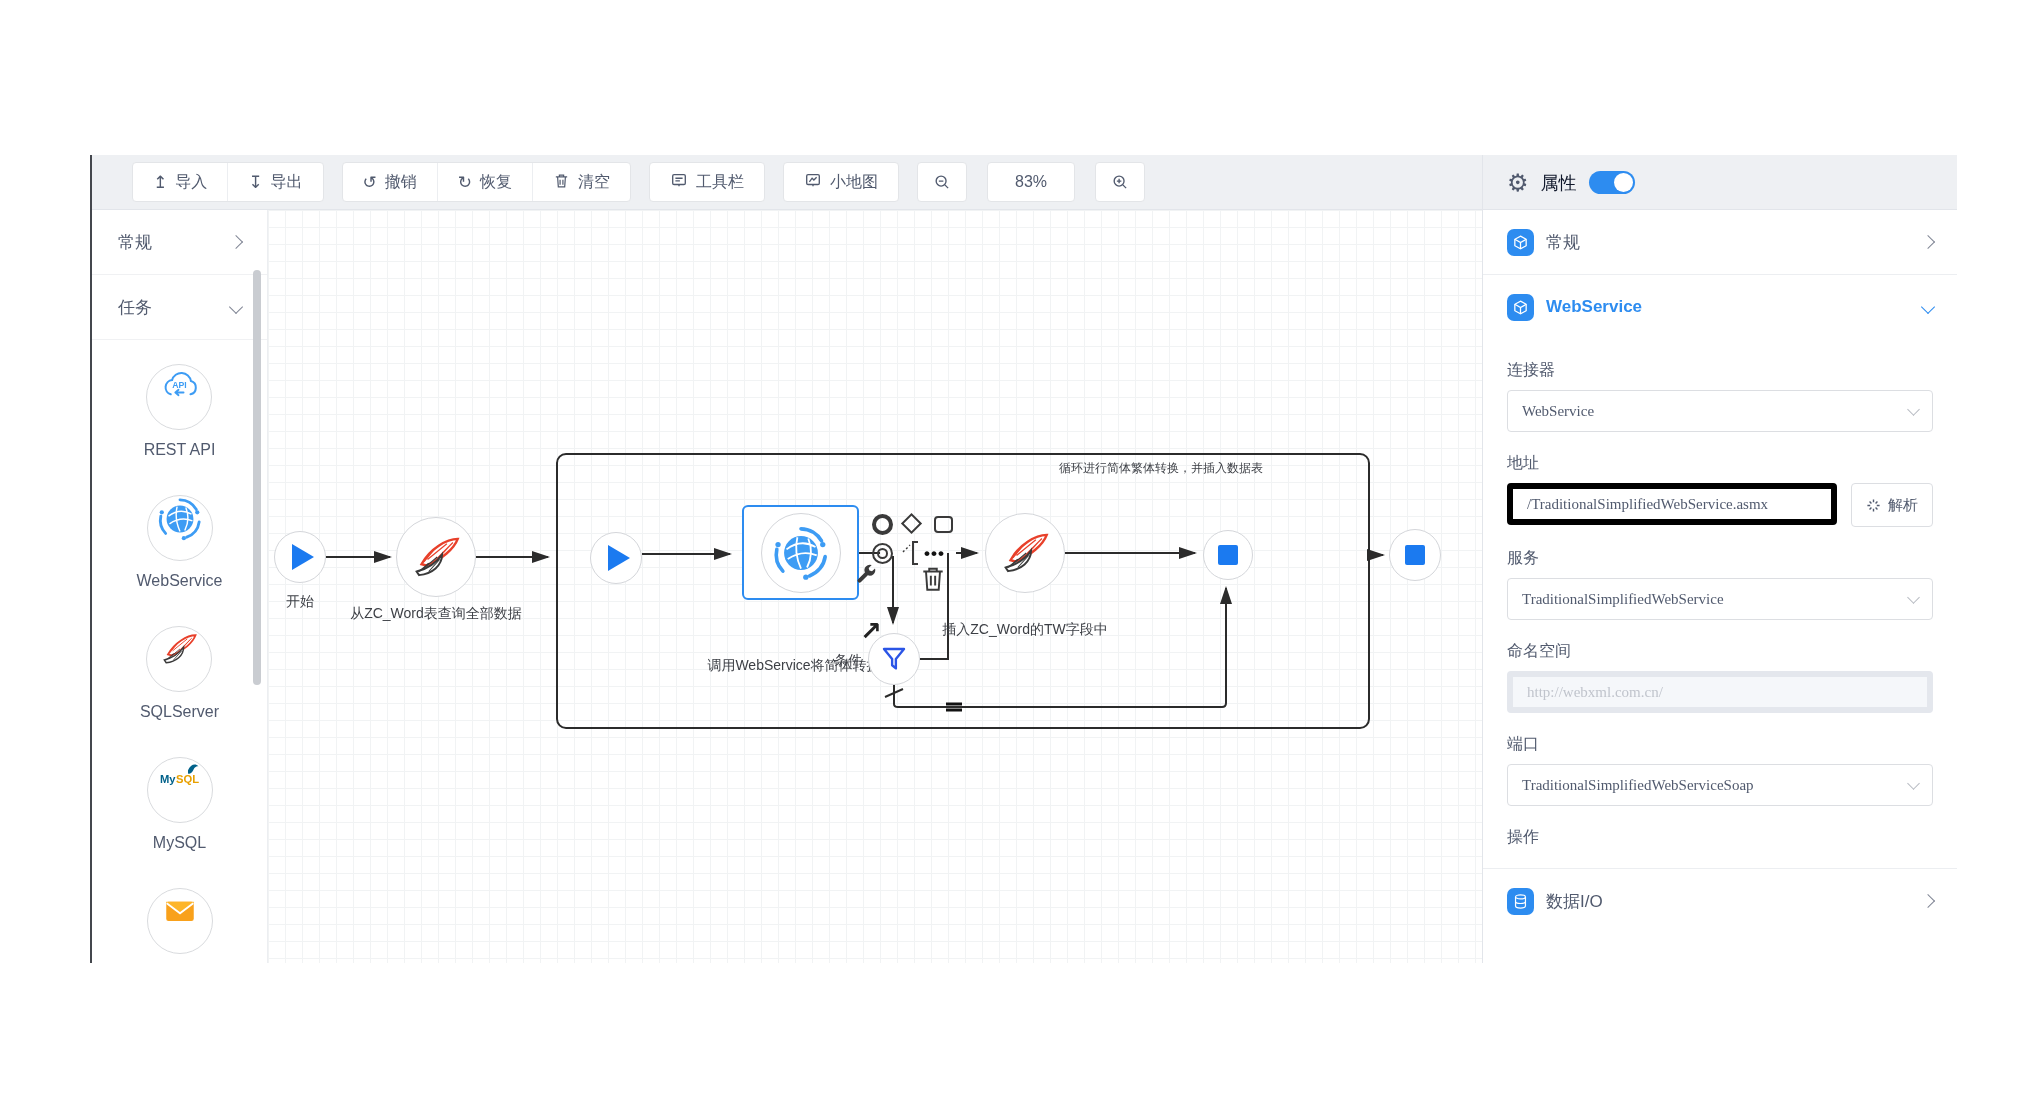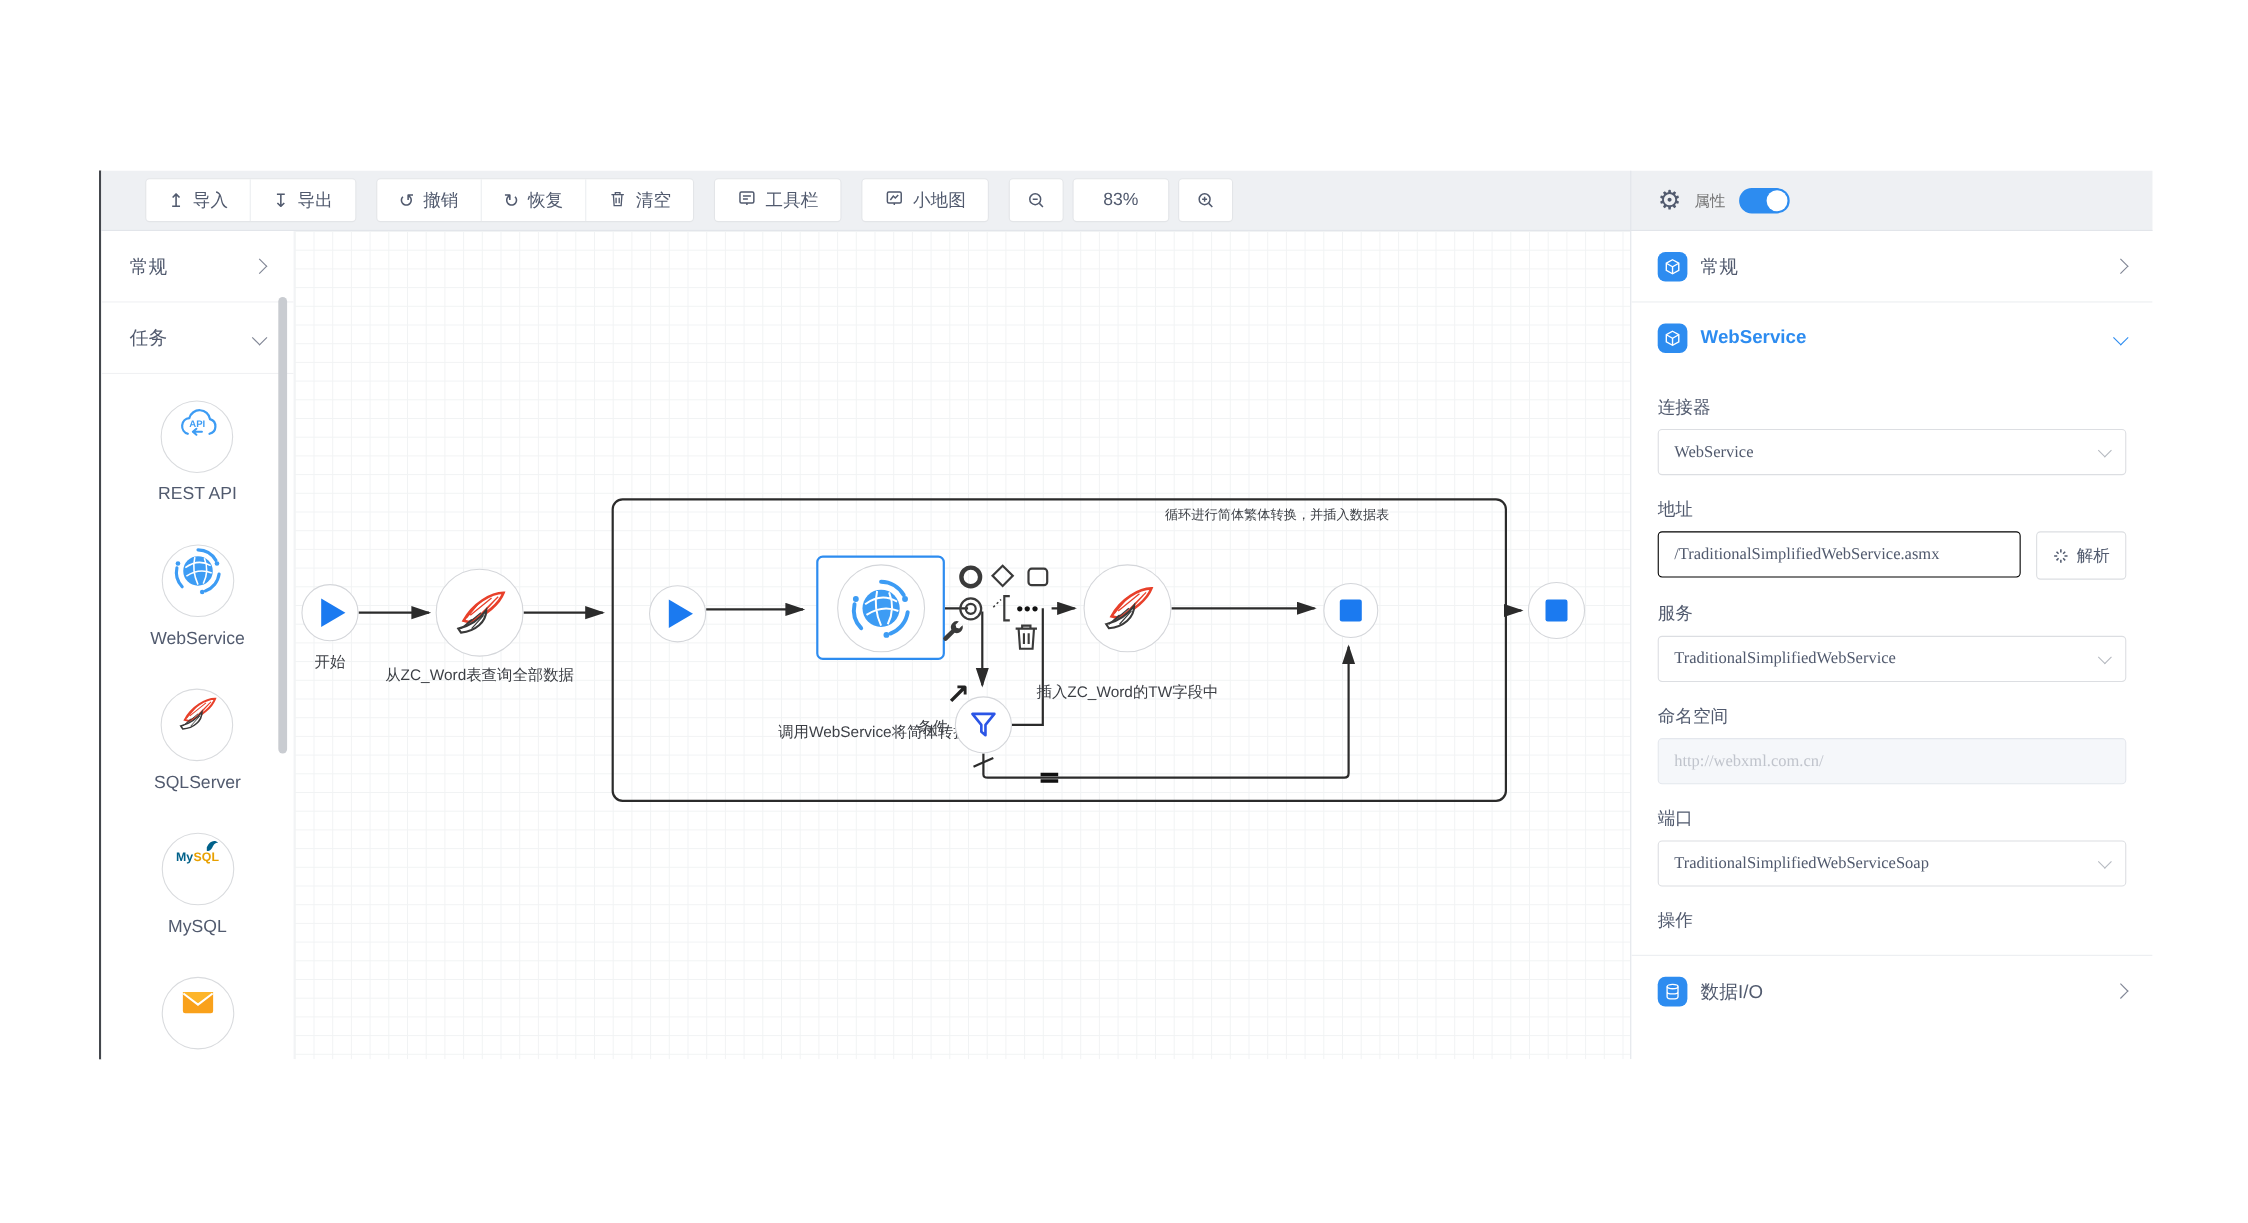--- a/index.html
+++ b/index.html
@@ -7,29 +7,29 @@
   .app{position:absolute;left:90px;top:155px;width:1865px;height:808px;background:#fff;
     border-left:2px solid #44474d;overflow:hidden;}
   
   .toolbar{position:absolute;left:0;top:0;right:0;height:55px;background:#eef0f3;
     display:flex;align-items:center;gap:18px;padding-left:40px;box-sizing:border-box;border-bottom:1px solid #e2e5ea;}
   .tb-group{display:flex;background:#fff;border:1px solid #e3e5e8;border-radius:4px;height:38px;}
   .tb-btn{display:flex;align-items:center;gap:8px;padding:0 20px;font-size:16px;color:#515a6e;cursor:pointer;white-space:nowrap;}
   .tb-group .tb-btn + .tb-btn{border-left:1px solid #eceef1;}
   .tb-single{background:#fff;border:1px solid #e3e5e8;border-radius:4px;height:38px;}
   .tb-glyph{font-size:17px;line-height:1;color:#515a6e;}
-  .tb-zoom{display:flex;gap:8px;align-items:center;}
+  .tb-zoom{display:flex;gap:20px;align-items:center;}
   .zoom-box{background:#fff;border:1px solid #e3e5e8;border-radius:4px;height:38px;display:flex;align-items:center;justify-content:center;}
   .zoom-btn{width:48px;cursor:pointer;}
   .zoom-level{width:86px;font-size:16px;}
   
   .props-header{position:absolute;right:0;top:0;width:475px;height:55px;display:flex;align-items:center;
     gap:12px;padding-left:24px;box-sizing:border-box;border-left:1px solid #e2e5ea;}
   .gear{font-size:24px;color:#515a6e;line-height:1;}
-  .props-title{font-size:14px;color:#737373;}
+  .props-title{font-size:18px;color:#0f172a;}
   .toggle{width:46px;height:23px;border-radius:12px;background:#2d8cf0;position:relative;cursor:pointer;}
   .toggle .knob{position:absolute;right:2px;top:2px;width:19px;height:19px;border-radius:50%;background:#fff;}
   
   .sidebar{position:absolute;left:0;top:55px;bottom:0;width:175px;background:#fff;border-right:1px solid #eceef1;overflow:hidden;}
   .side-section{height:64px;display:flex;align-items:center;justify-content:space-between;
     padding:0 26px;border-bottom:1px solid #f0f1f3;font-size:17px;color:#515a6e;cursor:pointer;}
   .chev{width:9px;height:9px;border-right:1.8px solid #808695;border-bottom:1.8px solid #808695;display:inline-block;}
   .chev.right{transform:rotate(-45deg);}
   .chev.down{transform:rotate(45deg);}
   .side-items{padding-top:24px;display:flex;flex-direction:column;align-items:center;gap:36px;}
@@ -72,21 +72,21 @@
   .sec-icon{width:27px;height:27px;border-radius:7px;background:#2d8cf0;display:flex;align-items:center;justify-content:center;flex:none;}
   .sec-label{font-size:17px;color:#515a6e;flex:1;}
   .sec-label.blue{color:#2d8cf0;font-weight:bold;}
   .chev.blue{border-color:#2d8cf0;}
   .fields{padding:0 24px;font-family:Liberation Serif, serif;}
   .f-label{font-size:16px;color:#515a6e;margin-top:21px;margin-bottom:9px;}
   .select{height:42px;border:1px solid #dcdee2;border-radius:4px;display:flex;align-items:center;
     justify-content:space-between;padding:0 14px;font-size:15px;color:#515a6e;background:#fff;cursor:pointer;box-sizing:border-box;}
   .sel-chev{width:8px;height:8px;border-right:1.6px solid #b6bac1;border-bottom:1.6px solid #b6bac1;transform:rotate(45deg);margin-top:-4px;}
   .addr-row{display:flex;gap:14px;}
-  .text-input{flex:1;height:42px;border:1px solid #000000;border-radius:4px;padding:0 14px;font-size:15px;
+  .text-input{flex:1;height:42px;border:6px solid #000000;border-radius:4px;padding:0 14px;font-size:15px;
     color:#515a6e;box-sizing:border-box;outline:none;font-family:inherit;background:#fff;}
   .text-input:disabled{background:#f5f7fa;border-color:#e4e7ed;}
   .text-input::placeholder{color:#c0c4cc;}
   .parse-btn{height:42px;padding:0 14px;background:#fff;border:1px solid #dcdee2;border-radius:4px;
     display:flex;align-items:center;gap:7px;font-size:15px;color:#515a6e;cursor:pointer;}
   .panel-divider{border-top:1px solid #eceef1;margin-top:20px;}
 </style>
 </head>
 <body>
 

